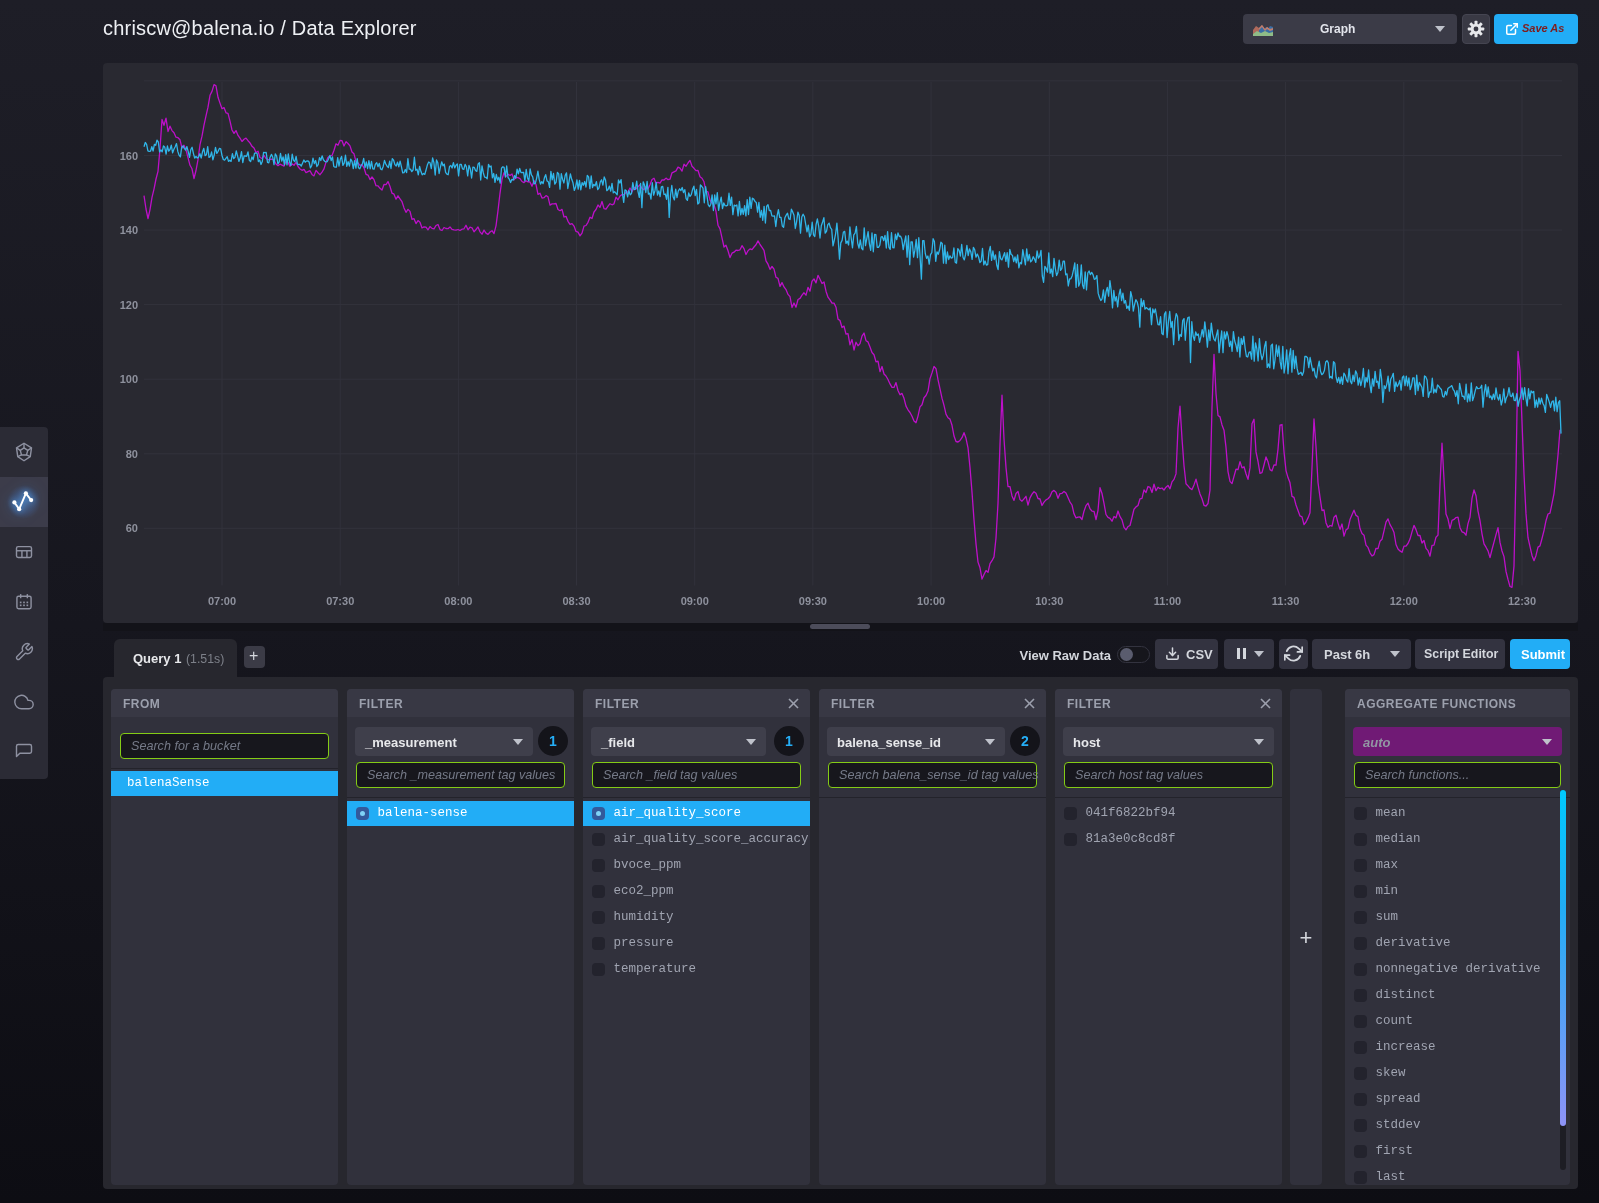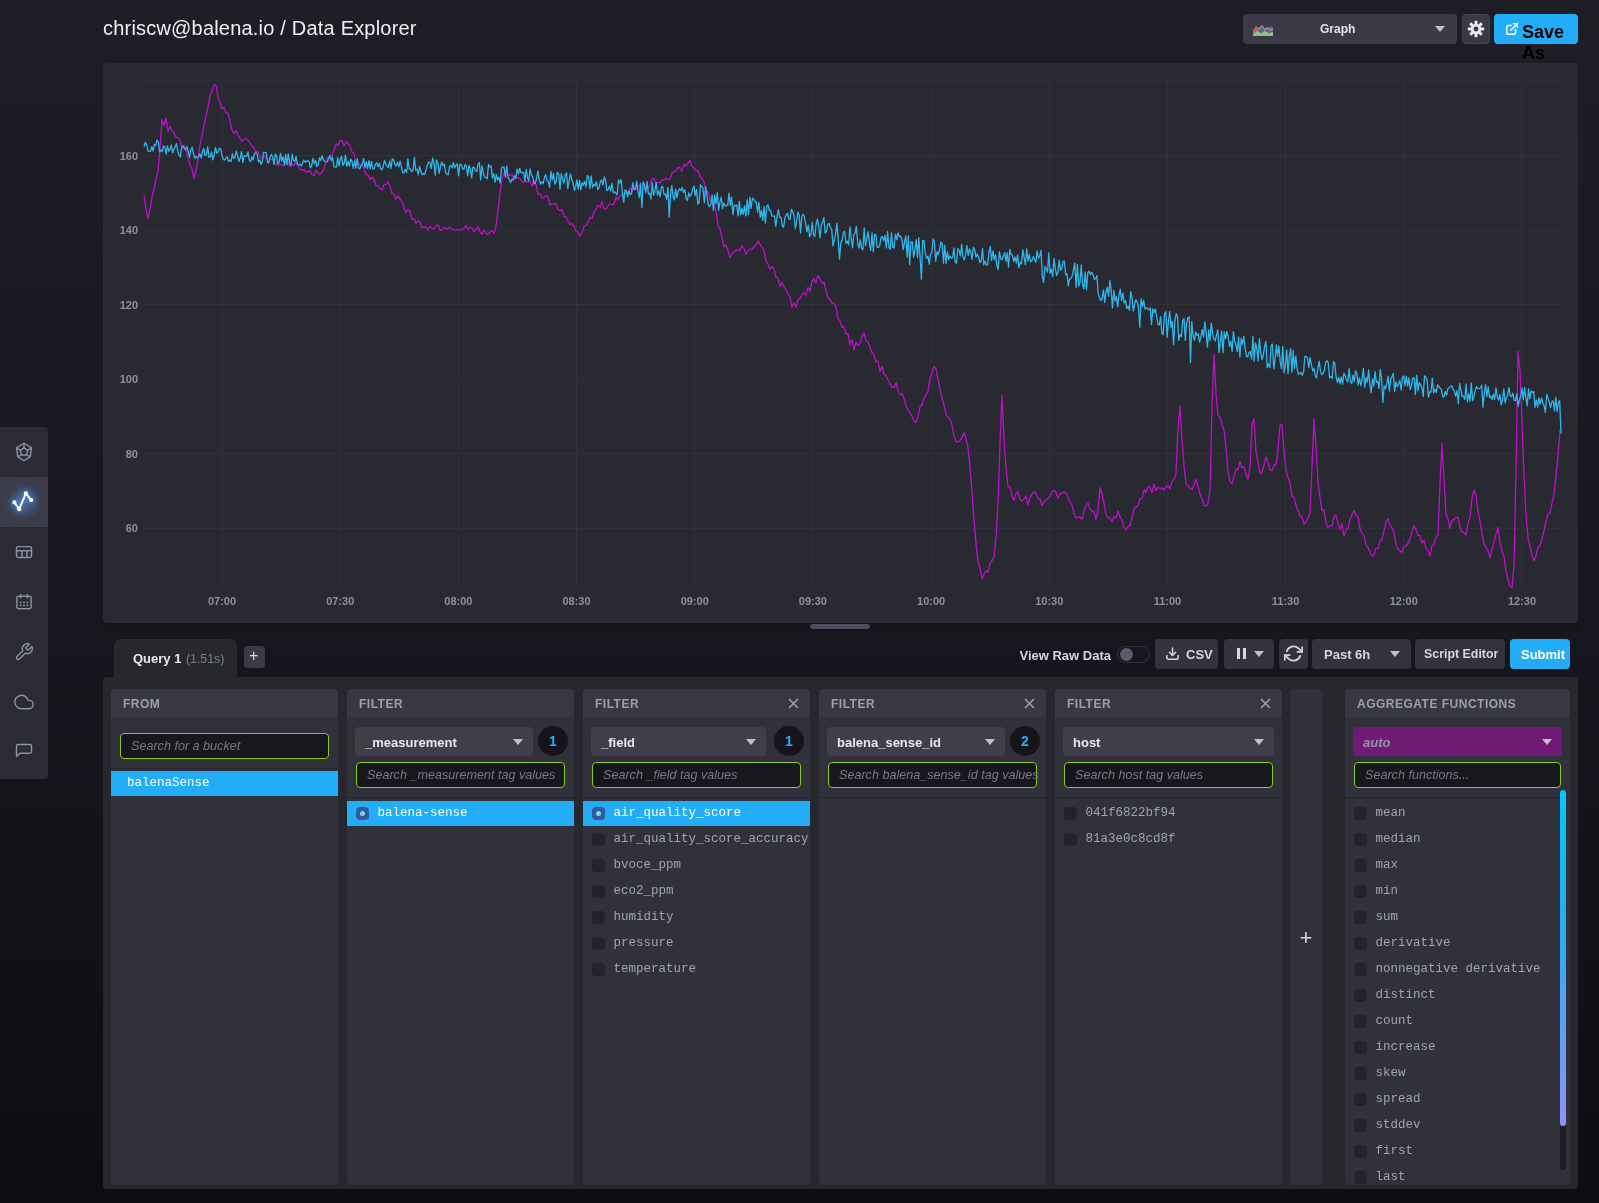--- a/index.html
+++ b/index.html
@@ -12,21 +12,21 @@
   }
   .abs { position:absolute; }
 
   
   .title { left:103px; top:17px; font-size:20px; color:#eef0f4; letter-spacing:0.2px; }
   .gsel { left:1243px; top:14px; width:214px; height:30px; background:#3b3b47; border-radius:4px; }
   .gsel .lbl { position:absolute; left:37px; top:8px; font-size:12px; font-weight:bold; color:#e3e5ec;margin-left:40px; }
   .gsel svg.caret { position:absolute; right:12px; top:12px; }
   .gearbtn { left:1462px; top:14px; width:28px; height:30px; background:#393944; border:1px solid #454551; border-radius:4px; }
   .saveas { left:1494px; top:14px; width:84px; height:30px; background:#22adf6; border-radius:4px; }
-  .saveas .lbl { position:absolute; left:28px; top:8px; font-size:18px; font-weight:bold; color:#000000; }
+  .saveas .lbl { position:absolute; left:28px; top:8px; font-size:11px; font-weight:bold; color:#7f1d1d;font-style:italic; }
 
   
   .chart { left:103px; top:63px; width:1475px; height:560px; background:#292931; border-radius:4px; }
   .dragstrip { left:103px; top:623px; width:1475px; height:8px; background:#131319; }
   .dragstrip .pill { position:absolute; left:707px; top:1px; width:60px; height:5px; border-radius:2.5px; background:#4c4c5a; }
 
   
   .qtab { left:114px; top:639px; width:123px; height:39px; background:#27272e; border-radius:6px 6px 0 0; font-size:13px; }
   .qtab .t1 { position:absolute; left:19px; top:12px; font-weight:bold; color:#e7e8eb; }
   .qtab .t2 { position:absolute; left:72px; top:13px; font-size:12.3px; color:#7d8089; }

